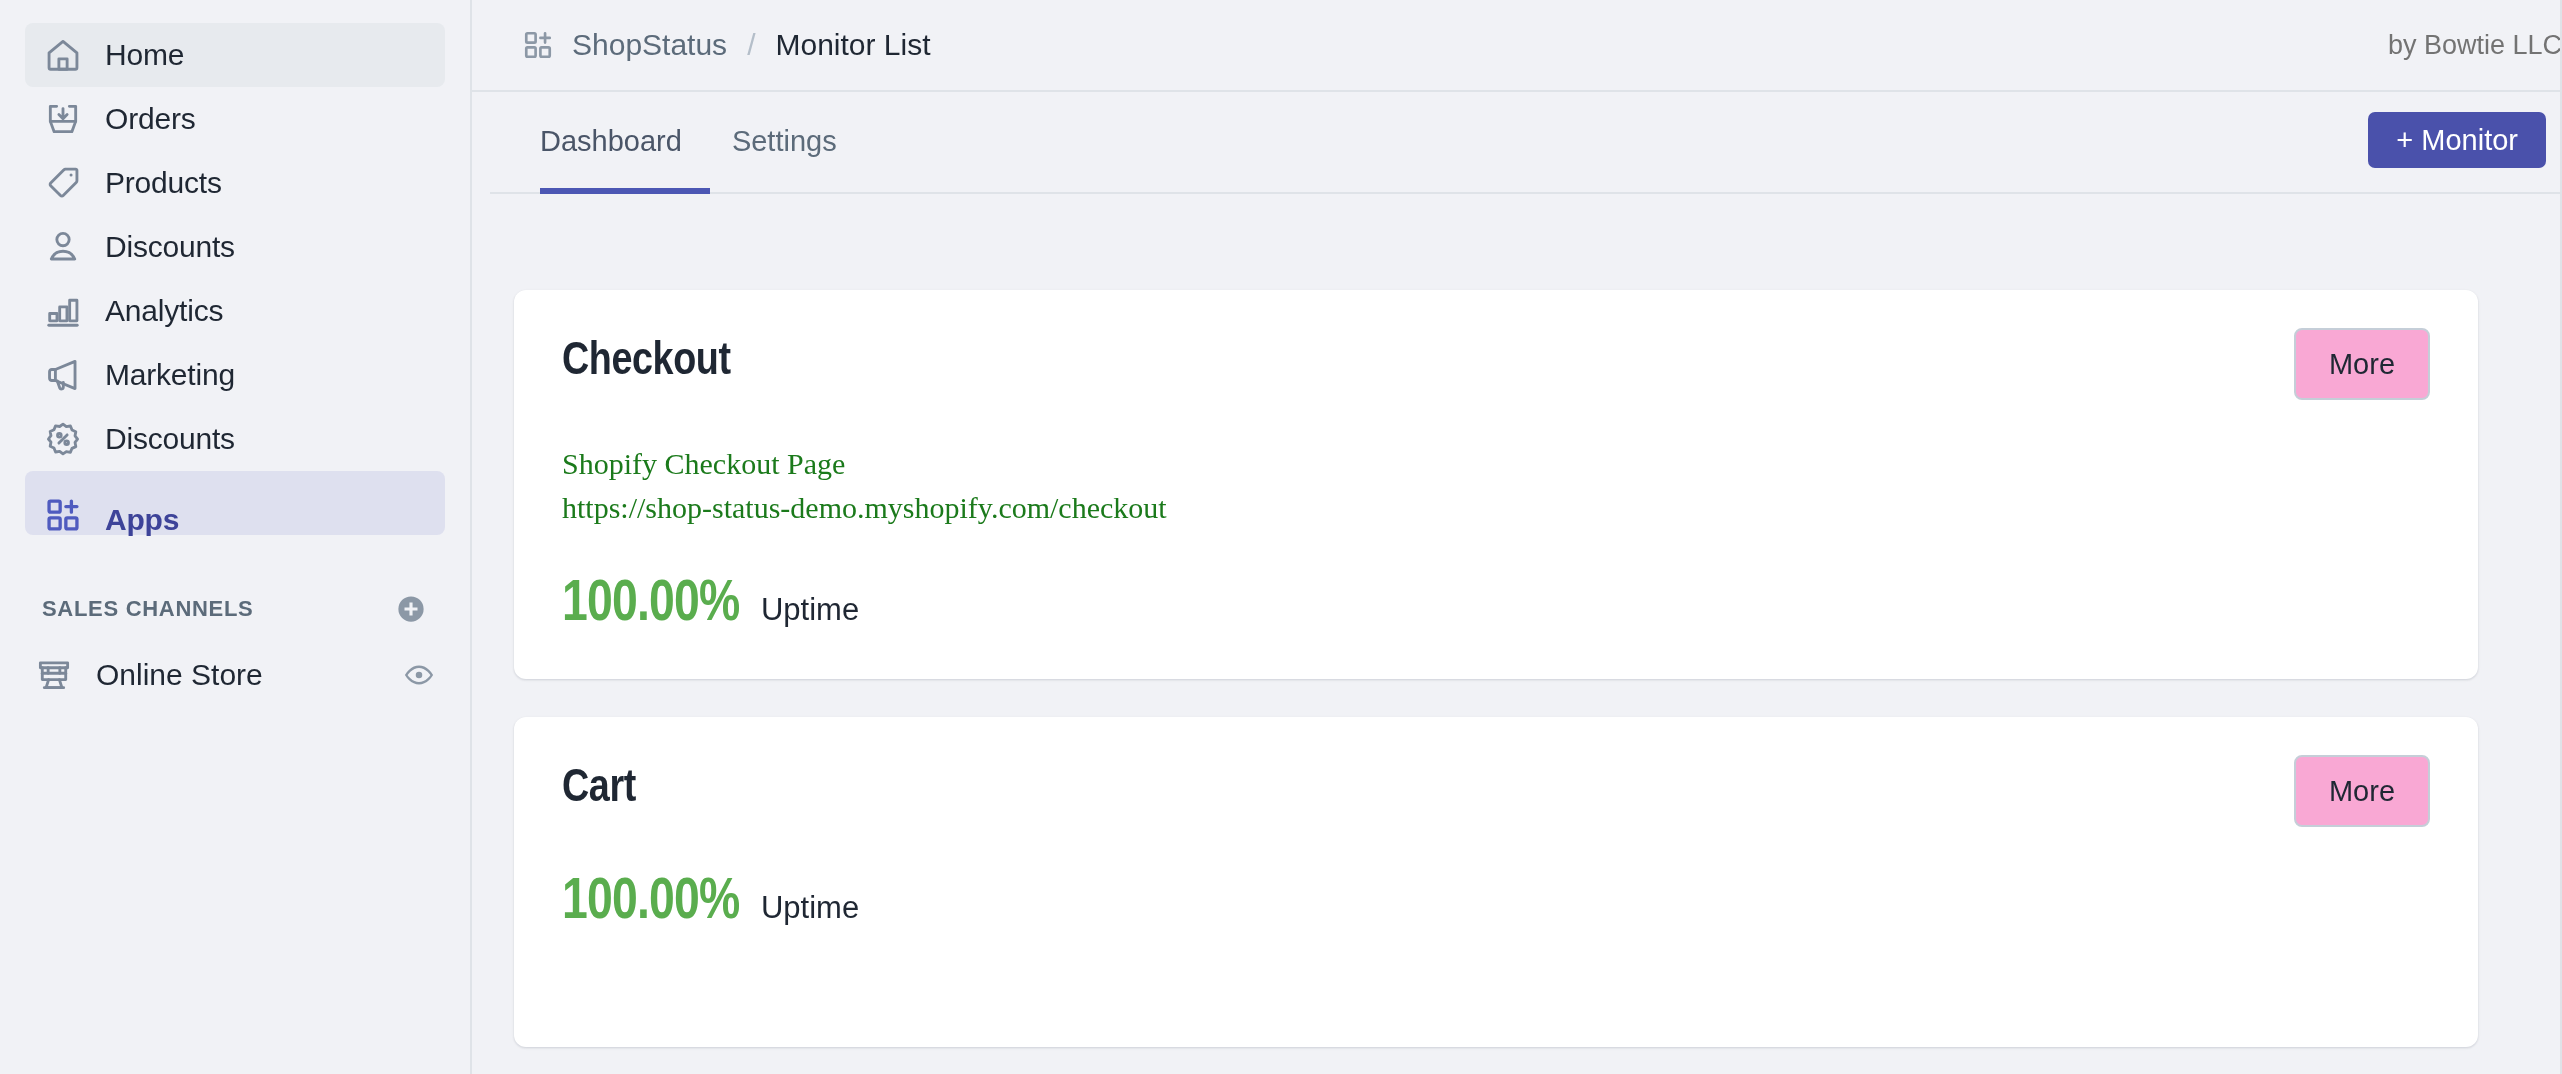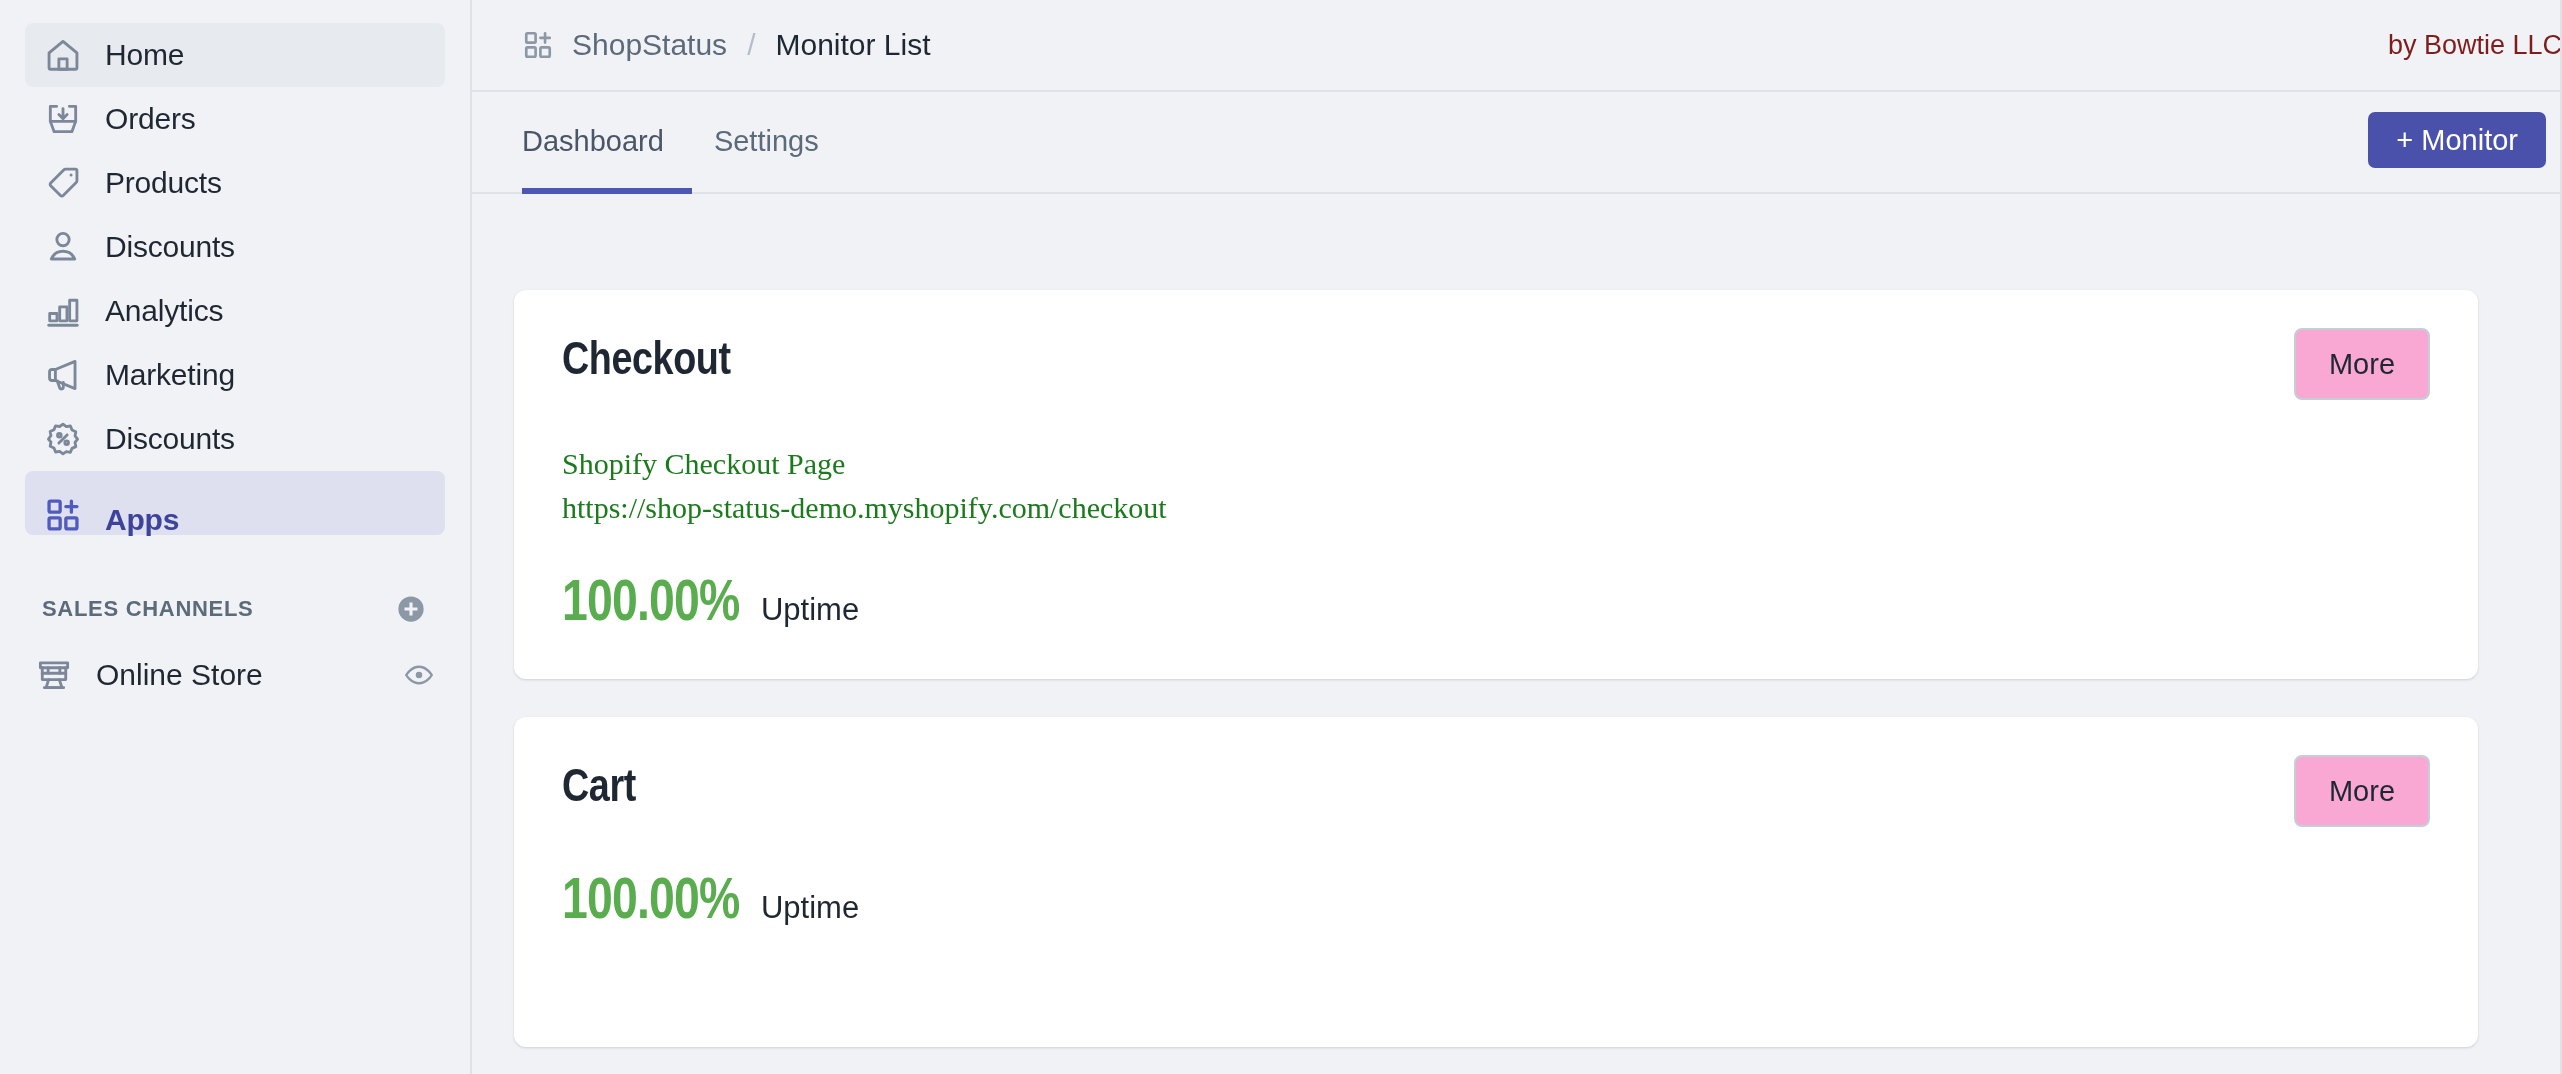--- a/index.html
+++ b/index.html
@@ -131,35 +131,36 @@
   .bc-sep { font-size: 30px; color: #b4bec9; padding: 0 2px; }
   .bc-current {
     font-size: 30px;
     color: #1f2733;
     white-space: nowrap;
   }
   .topbar-right {
     margin-left: auto;
     padding-right: 0px;
     font-size: 27px;
-    color: #7f1d1d;
+    color: #737373;
     white-space: nowrap;
     overflow: hidden;
   }
 
   
   .tabbar {
     height: 102px;
     flex: 0 0 102px;
     display: flex;
     align-items: flex-end;
     padding: 0 0 0 50px;
     border-bottom: 2px solid #dfe3e8;
     background: #f1f2f6;
     position: relative;
+    margin-left: 18px;
   }
   .tabs { display: flex; align-items: flex-end; gap: 0; height: 100%; }
   .tab {
     display: flex;
     align-items: center;
     height: 100%;
     padding: 0 22px 0 22px;
     font-size: 29px;
     color: #5c6b7a;
     cursor: pointer;

